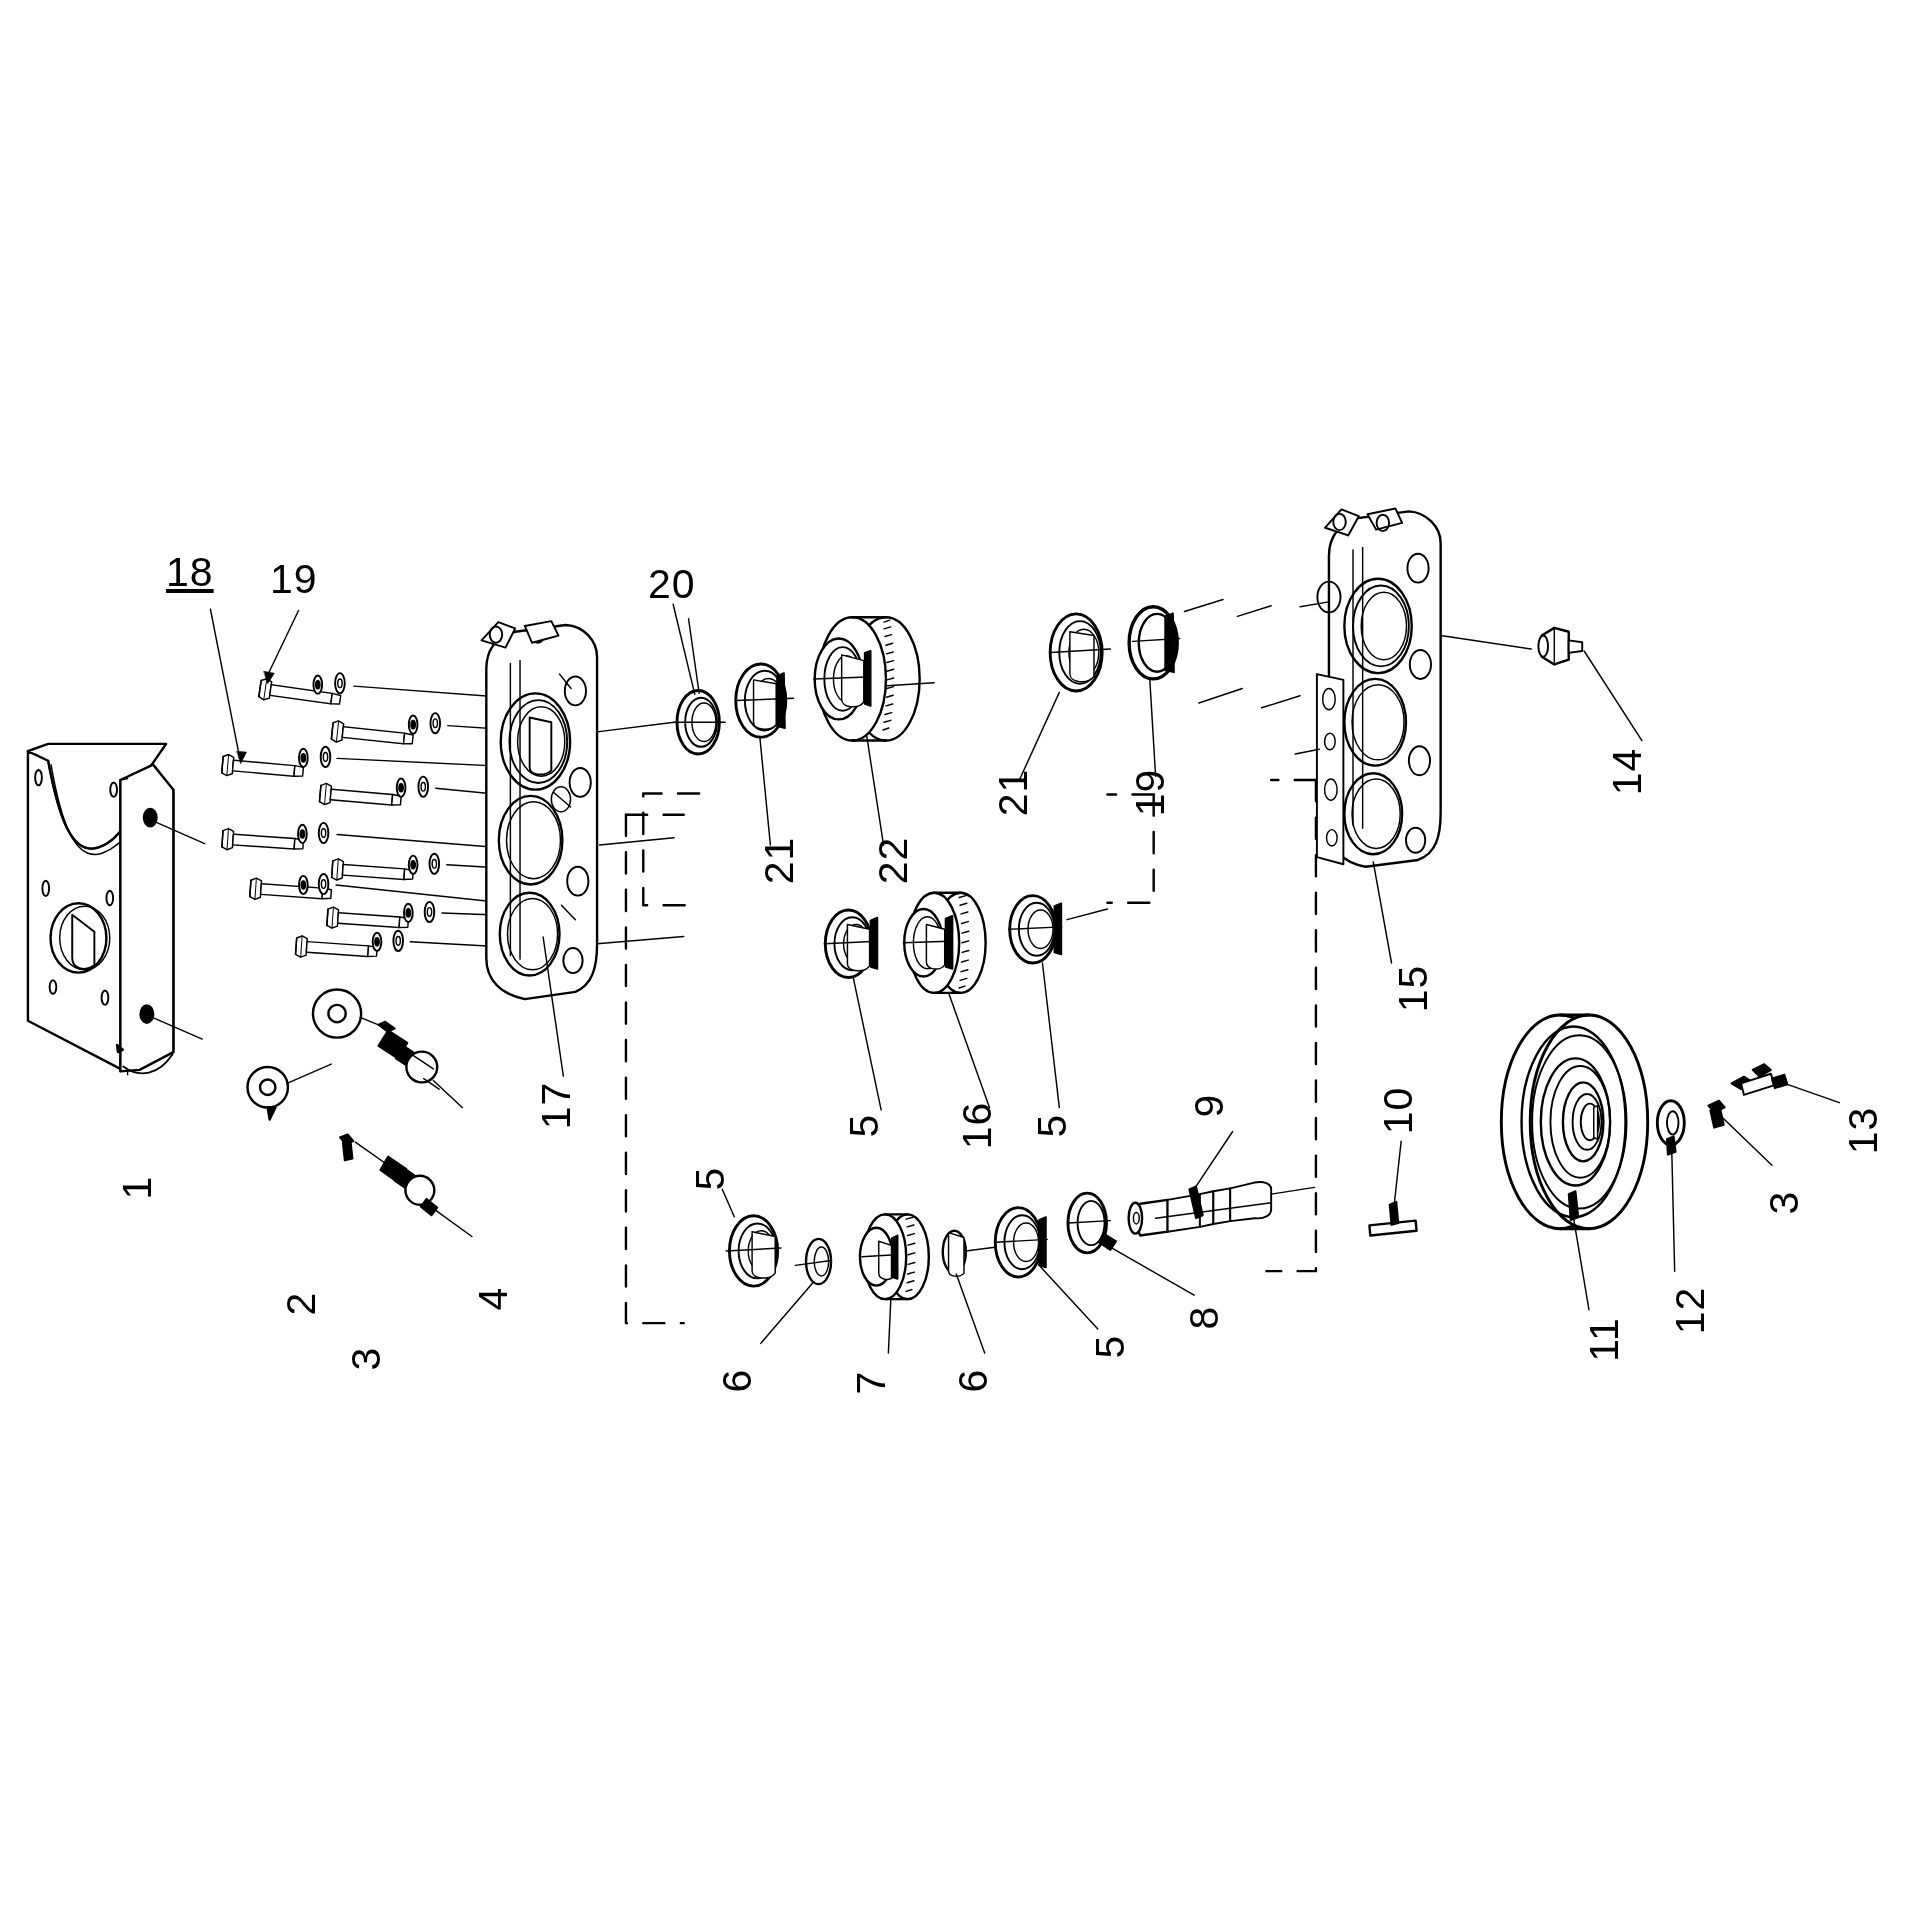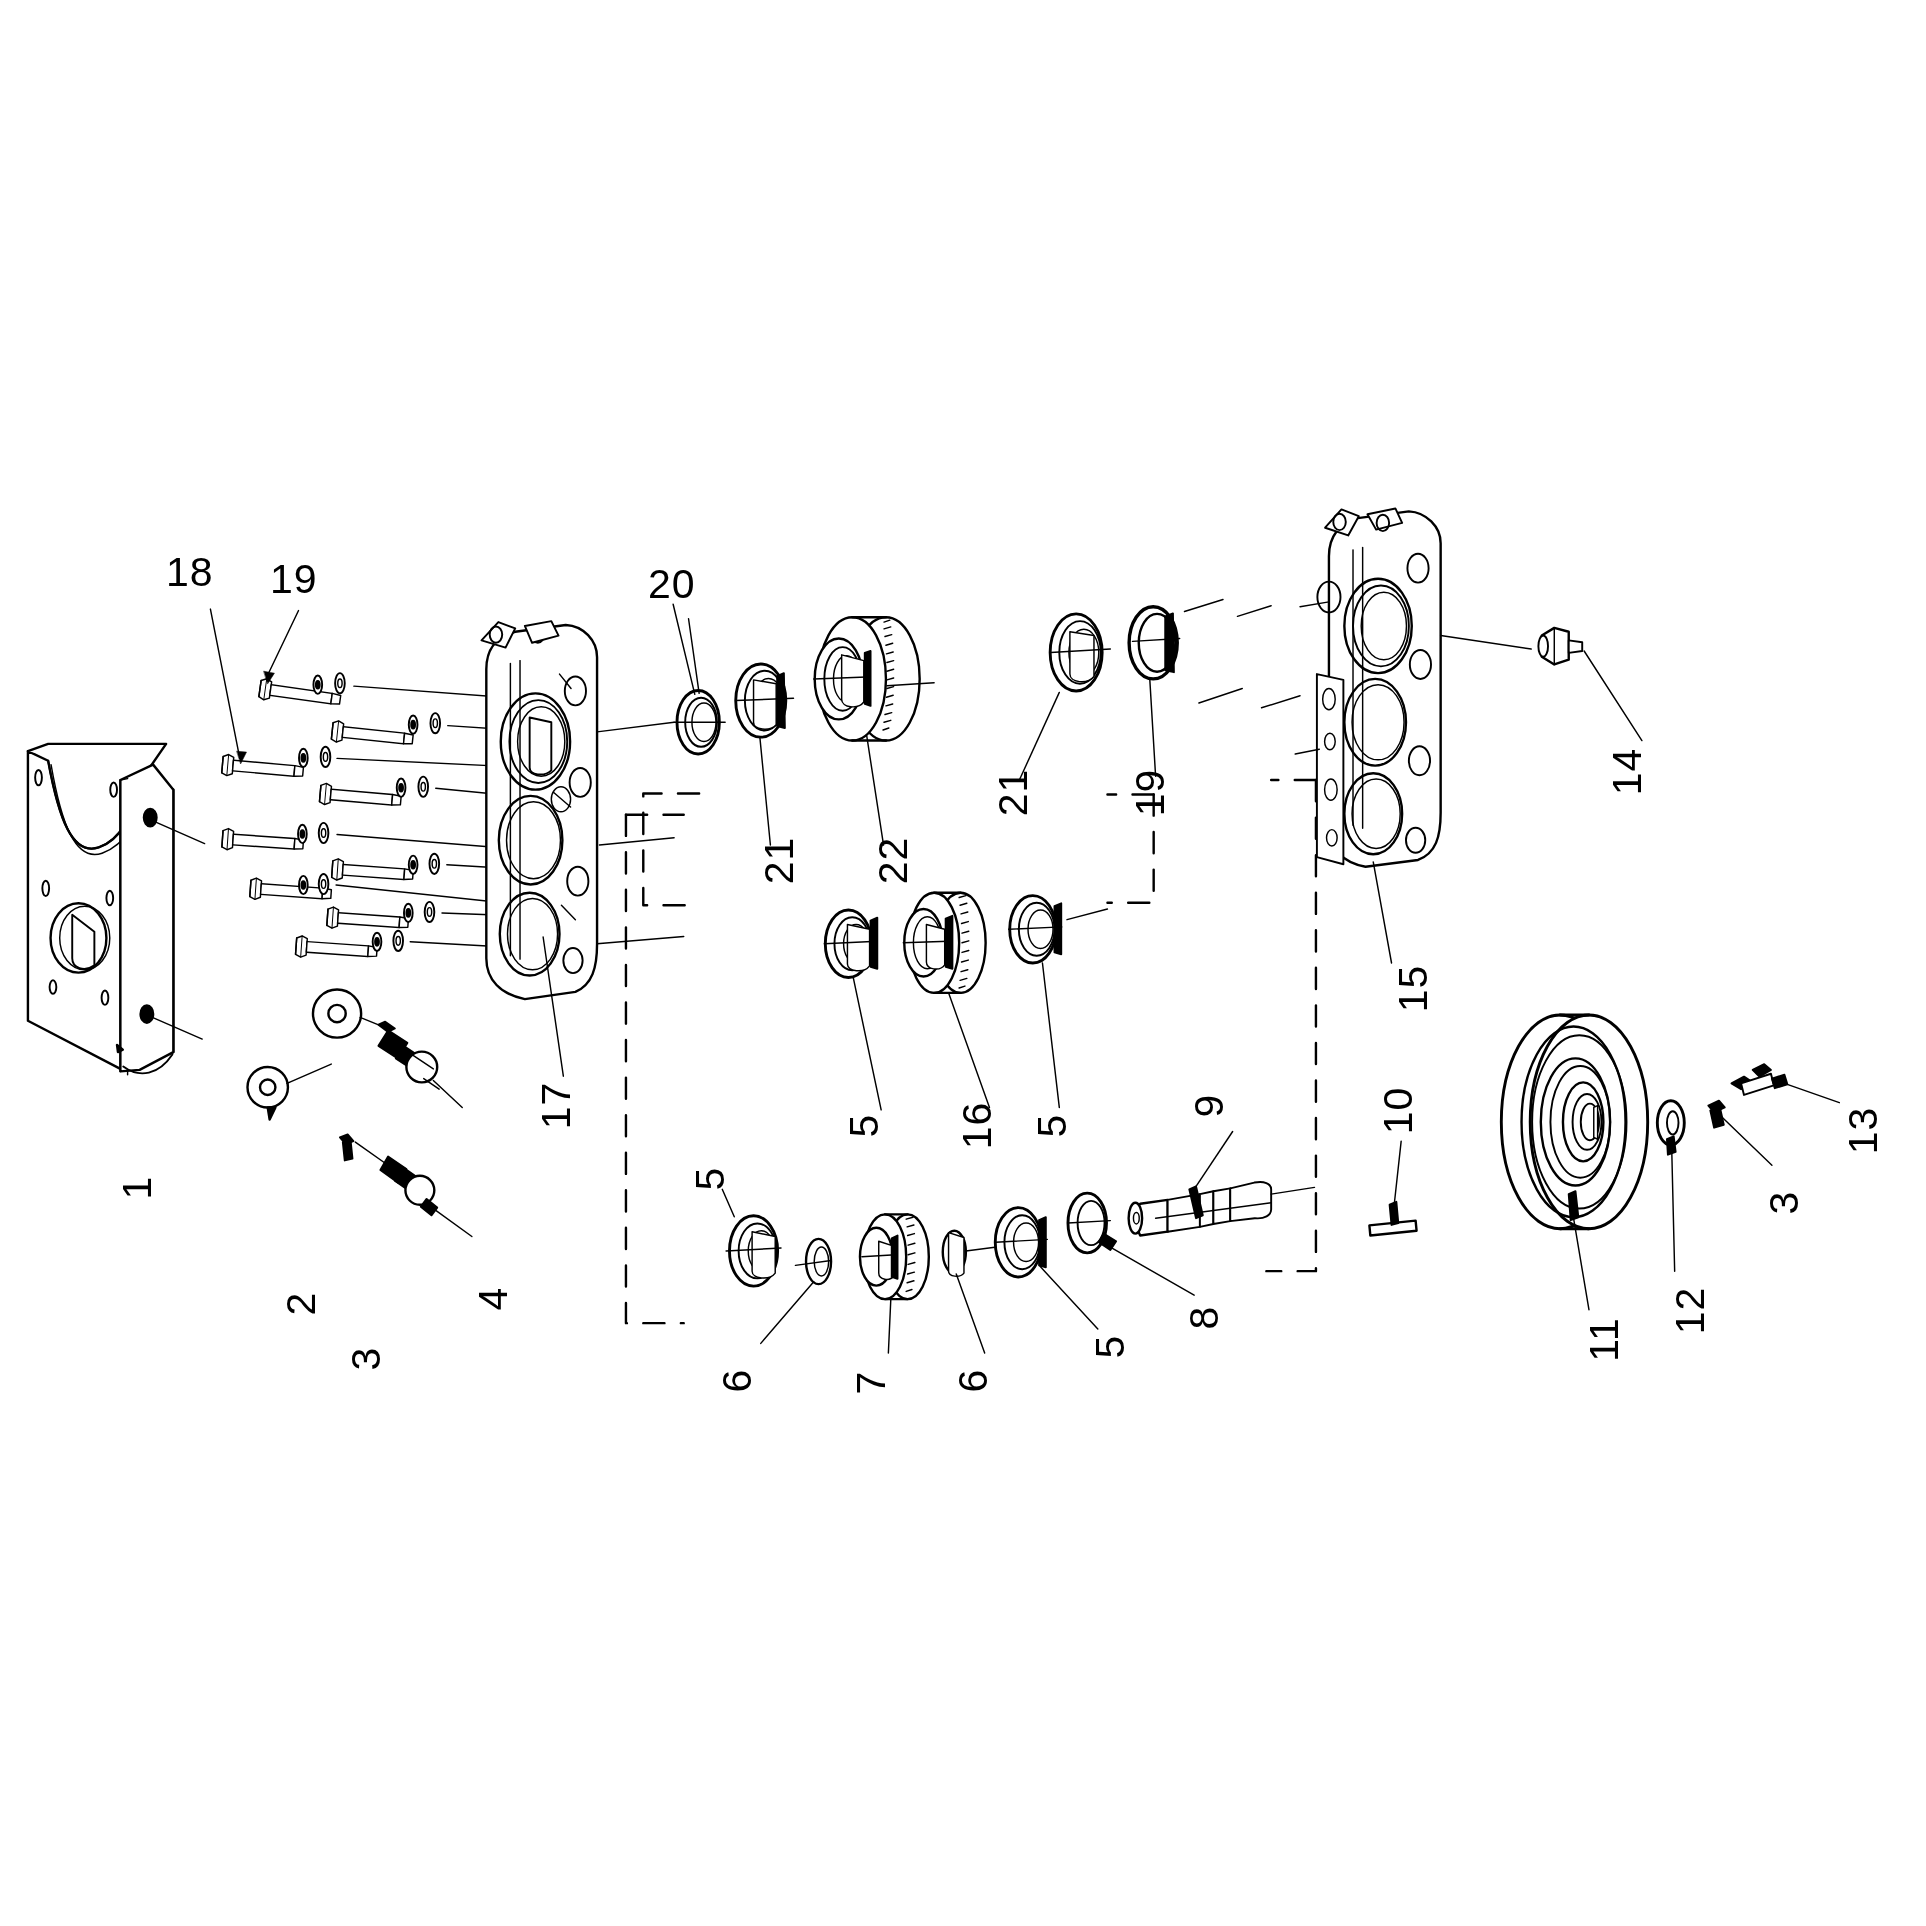--- a/index.html
+++ b/index.html
@@ -566,21 +566,21 @@
   <div class="lbl rot" style="left:1198px;top:1082px;">9</div>
   <div class="lbl rot" style="left:1375px;top:1087px;">10</div>
   <div class="lbl rot" style="left:1582px;top:1316px;">11</div>
   <div class="lbl rot" style="left:1667px;top:1287px;">12</div>
   <div class="lbl rot" style="left:1840px;top:1107px;">13</div>
   <div class="lbl rot" style="left:1773px;top:1179px;">3</div>
   <div class="lbl rot" style="left:1604px;top:748px;">14</div>
   <div class="lbl rot" style="left:1390px;top:965px;">15</div>
   <div class="lbl rot" style="left:954px;top:1102px;">16</div>
   <div class="lbl rot" style="left:533px;top:1082px;">17</div>
-  <div class="lbl" style="left:166px;top:549px;">18</div>
+  <div class="lbl" style="left:166px;top:549px;text-decoration:underline;">18</div>
   <div class="lbl" style="left:270px;top:556px;">19</div>
   <div class="lbl" style="left:648px;top:561px;text-align:center;">20</div>
   <div class="lbl rot" style="left:756px;top:837px;">21</div>
   <div class="lbl rot" style="left:870px;top:837px;">22</div>
   <div class="lbl rot" style="left:990px;top:769px;">21</div>
   <div class="lbl rot" style="left:1127px;top:769px;">19</div>
 
 </div>
 
 

